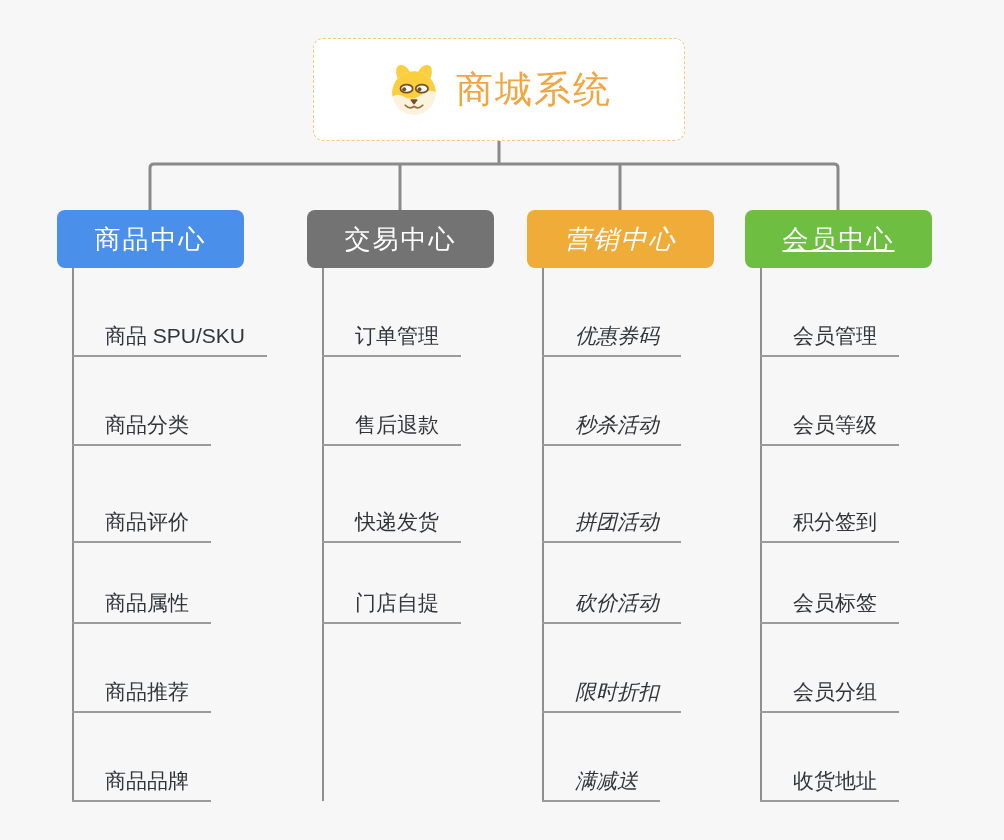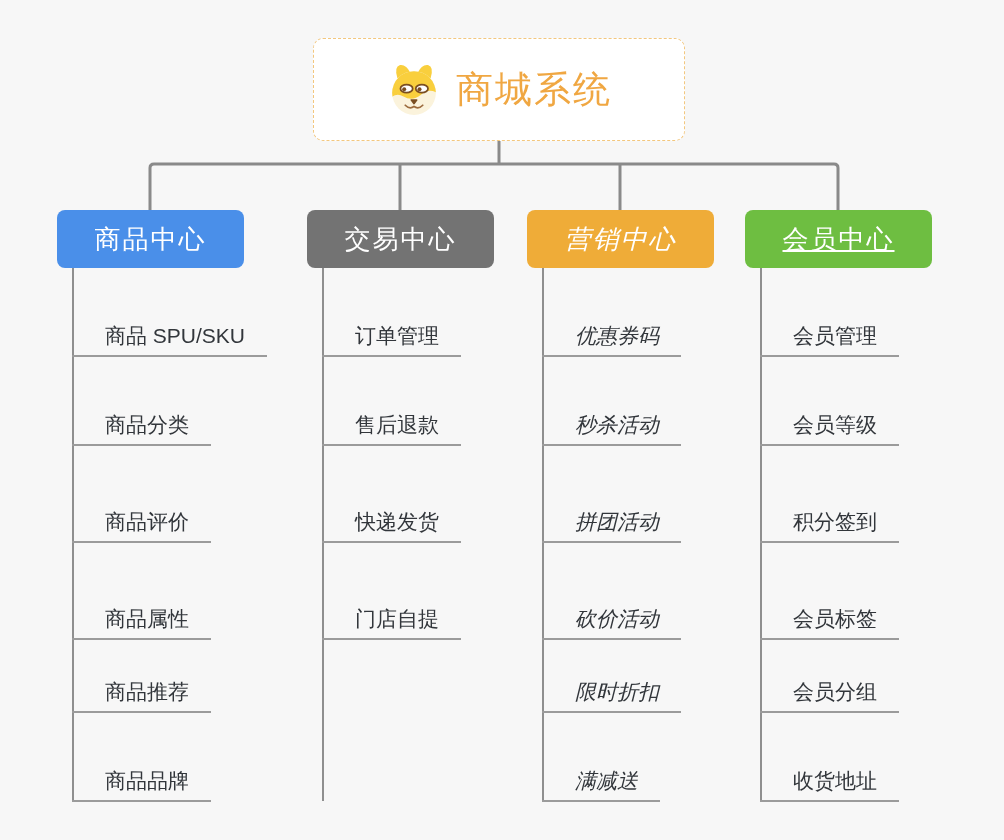--- a/index.html
+++ b/index.html
@@ -36,21 +36,21 @@
   .trunk{
     position:absolute;left:15px;top:58px;width:2px;height:533px;background:#8f8f8f;
   }
 
   .leaf{
     position:absolute;left:15px;white-space:nowrap;box-sizing:border-box;
     height:38px;display:flex;align-items:flex-end;
     padding:0 22px 5px 33px;border-bottom:2px solid #9b9b9b;
     font-size:21px;color:#32363b;cursor:default;
   }
-  .r0{top:109px;} .r1{top:198px;} .r2{top:287px;margin-top:8px;} .r3{top:392px;} .r4{top:465px;} .r5{top:554px;}
+  .r0{top:109px;} .r1{top:198px;} .r2{top:287px;margin-top:8px;} .r3{top:376px;} .r4{top:465px;} .r5{top:554px;}
 </style>
 </head>
 <body>
 
 <div class="stage">
 
   <svg class="connectors" width="1004" height="840">
     <path d="M499,141 L499,164" stroke="#8a8a8a" stroke-width="3" fill="none"></path>
     <path d="M150,210 L150,168 Q150,164 154,164 L834,164 Q838,164 838,168 L838,210" stroke="#8a8a8a" stroke-width="3" fill="none"></path>
     <path d="M400,164 L400,210" stroke="#8a8a8a" stroke-width="3" fill="none"></path>

